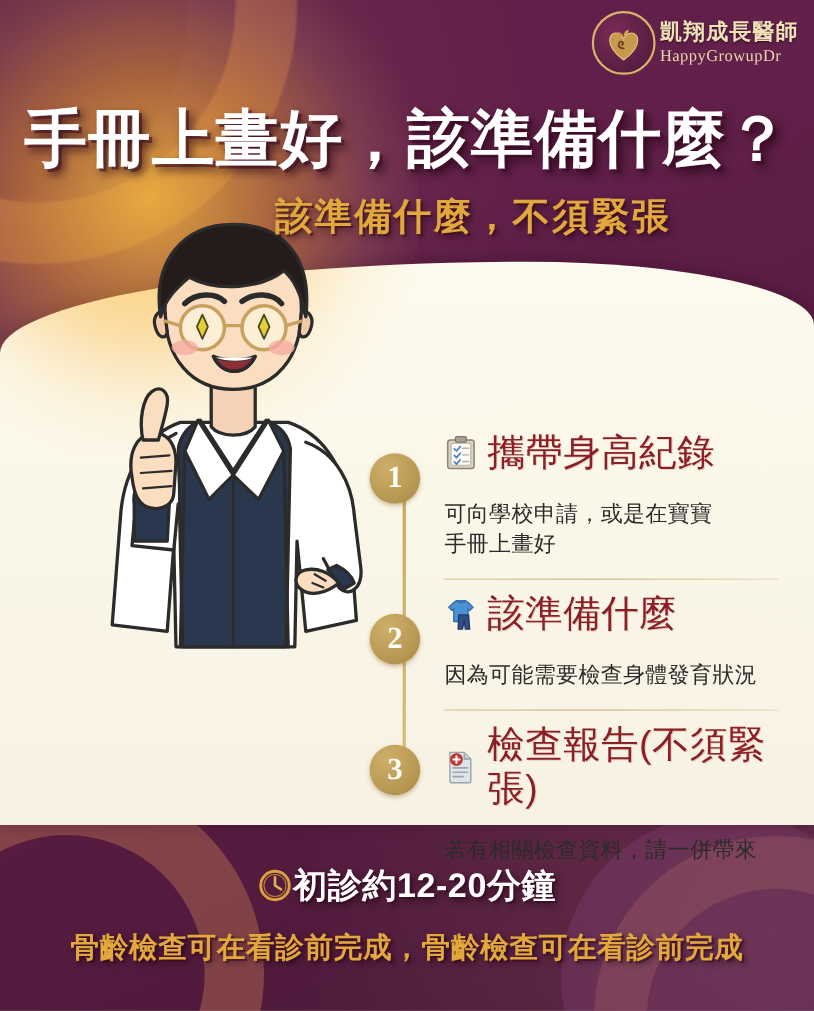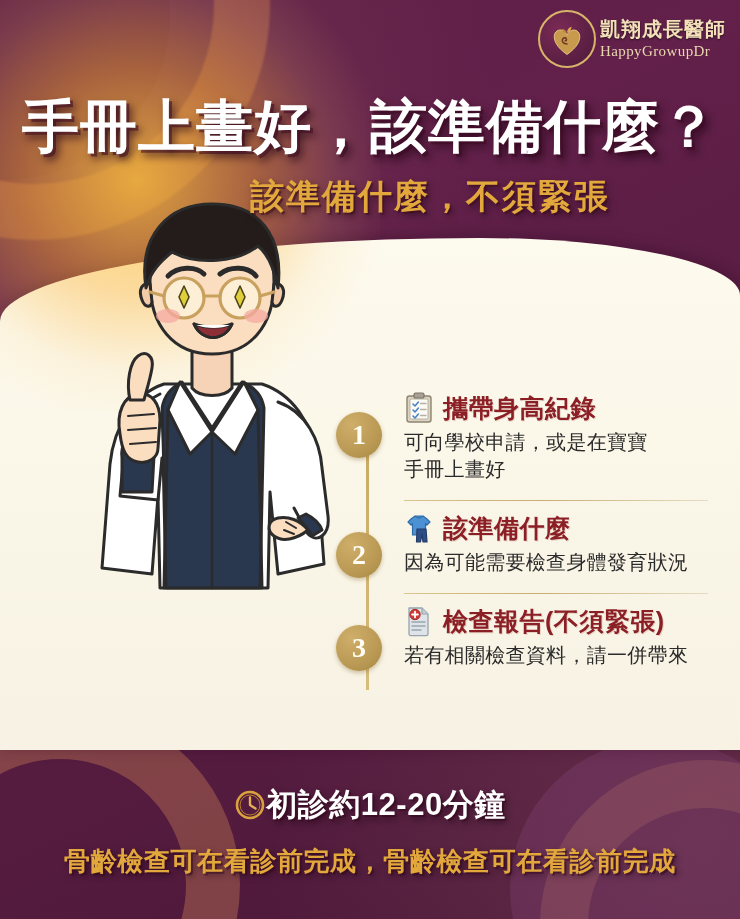--- a/index.html
+++ b/index.html
@@ -139,26 +139,26 @@
     color:#fffdf4; font-size:28px; font-weight:bold;
     font-family:"Liberation Serif", serif;
     margin-top:20px;
   }
   .step-body { flex:1 1 auto; margin-left:22px; padding-bottom:4px; }
   .step-head {
     display:flex; align-items:center; gap:9px;
   }
   .step-icon { flex:0 0 auto; width:30px; height:32px; }
   .step-title {
-    font-size:25px; font-weight:bold; color:#8c1f26;
+    font-size:34px; font-weight:normal; color:#8c1f26;
     letter-spacing:0.5px; line-height:1.2;
     text-shadow:1px 1px 0 rgba(140,60,50,0.18);
   }
   .step-desc {
-    margin-top:5px; font-size:20px; color:#2b2b2b;
+    margin-top:22px; font-size:20px; color:#2b2b2b;
     line-height:1.35; letter-spacing:0.3px;
   }
   .divider {
     height:1px; margin:13px 0 11px 68px;
     background:linear-gradient(90deg,#d9c58e 0%, #c7ae74 45%, #e6dcc2 100%);
   }
 
   
   #footer {
     position:absolute; left:0; bottom:0; width:740px; height:169px;

